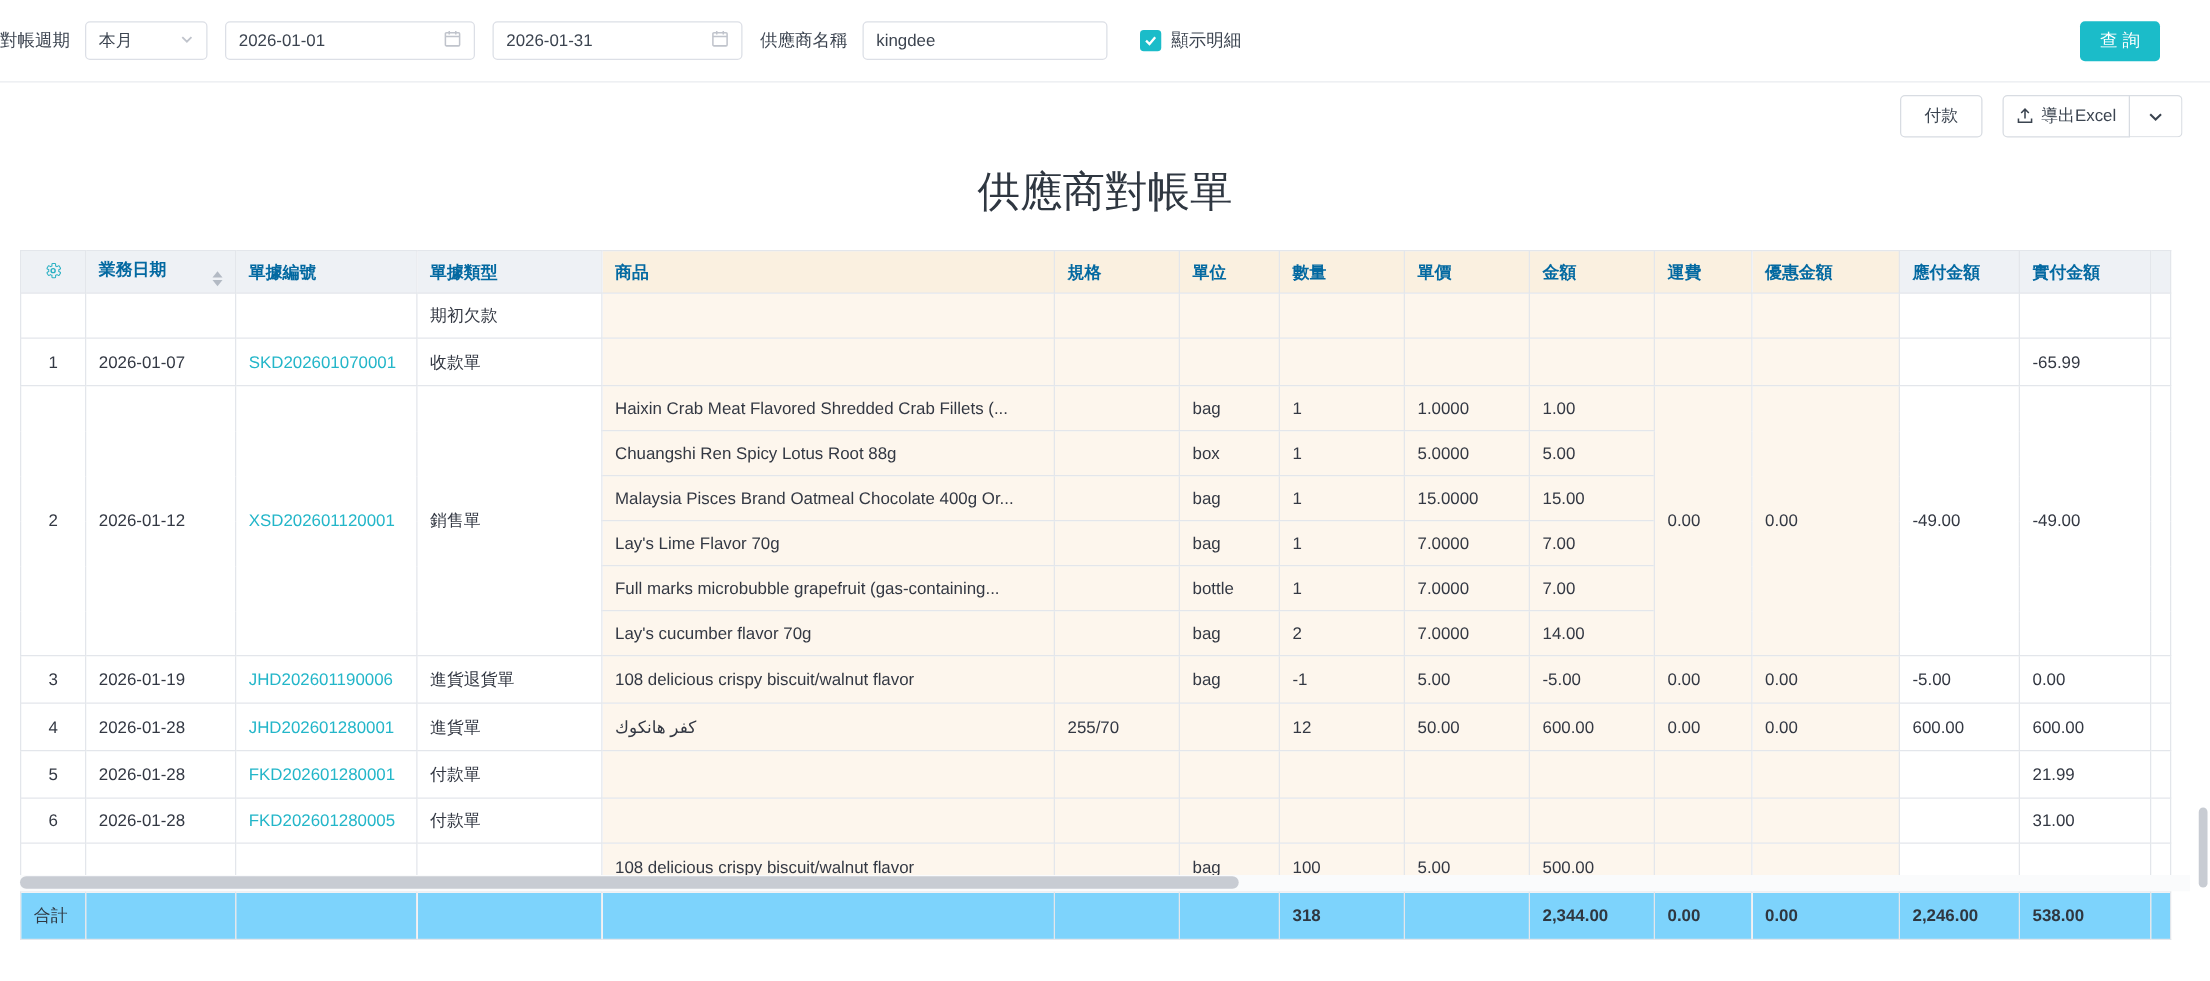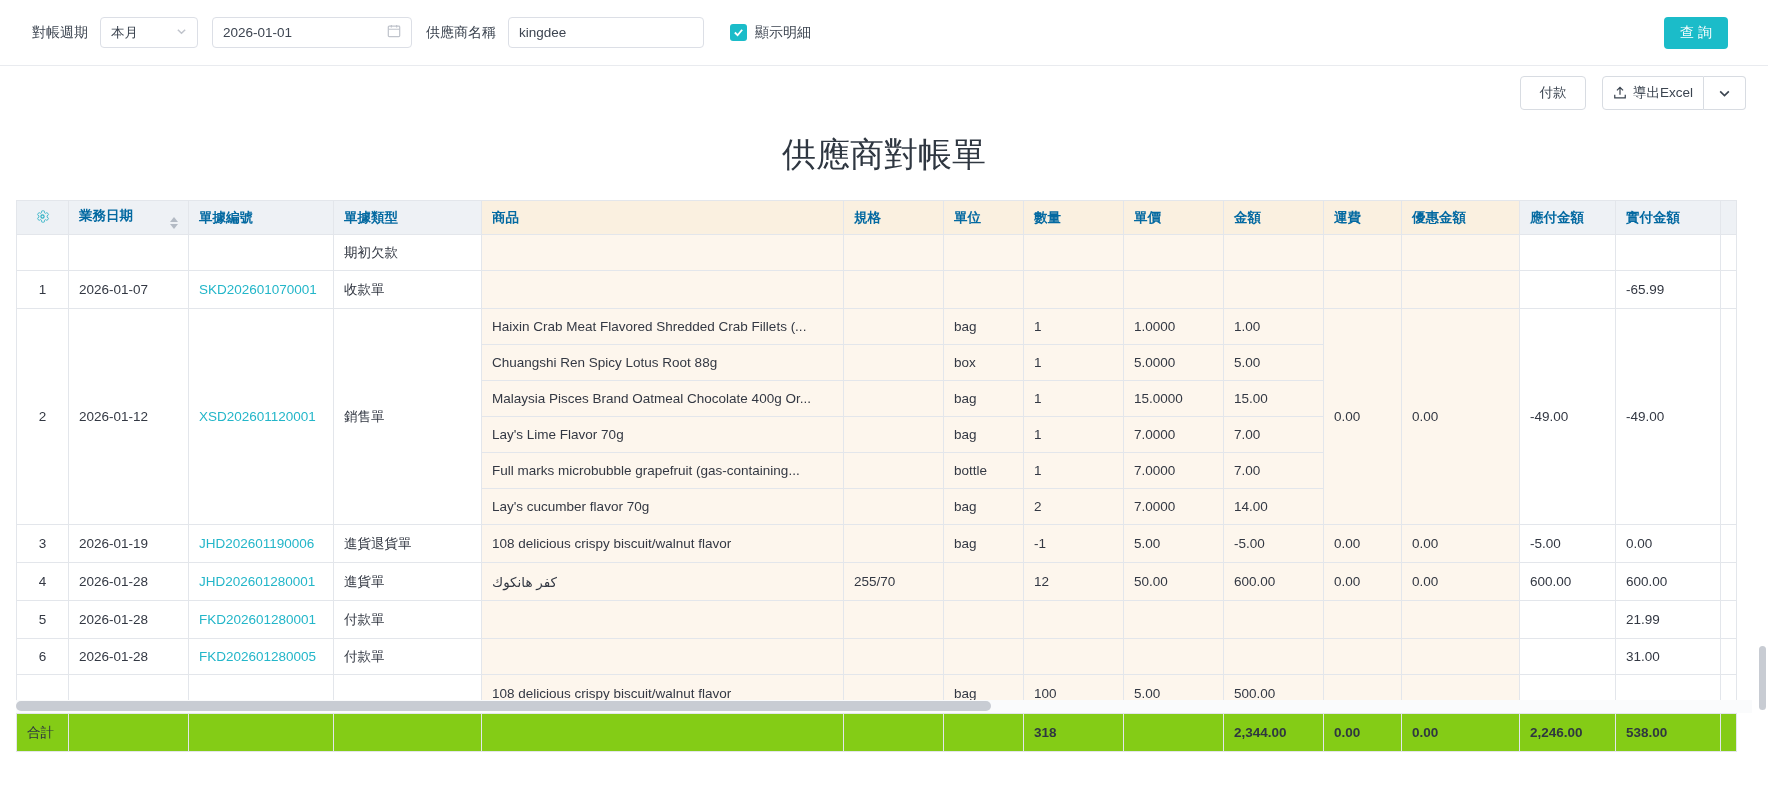--- a/index.html
+++ b/index.html
@@ -2,21 +2,21 @@
 <html><head>
 <meta charset="utf-8">
 <style>
   *{box-sizing:border-box;margin:0;padding:0}
   html,body{width:1768px;height:785px;overflow:hidden;background:#fff;
     font-family:"Liberation Sans","DejaVu Sans",sans-serif;color:#333843}
   .page{position:relative;width:1768px;height:785px}
 
   
   .filter-bar{position:relative;height:66px;display:flex;align-items:center;
-    padding-left:32px;border-bottom:1px solid #e9ebef}
+    border-bottom:1px solid #e9ebef}
   .flabel{font-size:14px;color:#3c4450;margin-right:12px;white-space:nowrap}
   .ctrl{height:31px;border:1px solid #dcdfe6;border-radius:4px;background:#fff;
     display:flex;align-items:center;padding:0 10px;font-size:13.5px;color:#3c4450}
   .select{width:98px;justify-content:space-between;margin-right:14px}
   .datebox{width:200px;justify-content:space-between;margin-right:14px}
   .textinput{width:196px;font-size:13.5px;color:#3c4450;outline:none}
   .chk-wrap{display:flex;align-items:center;margin-left:26px}
   .checkbox{width:17px;height:17px;border-radius:3px;background:#1bbcc9;
     display:flex;align-items:center;justify-content:center;margin-right:8px}
   .btn-primary{position:absolute;right:40px;top:17px;width:64px;height:32px;
@@ -61,40 +61,49 @@
   .caret-dn{width:0;height:0;border-left:4px solid transparent;
     border-right:4px solid transparent;border-top:5px solid #b3bac4}
 
   
   .h-scroll{margin:0 16px;height:13px;background:#fafbfc;position:relative}
   .h-thumb{position:absolute;left:0;top:1px;height:10px;width:975px;
     background:#c8ccd3;border-radius:5px}
   .v-thumb{position:absolute;right:2px;top:646px;width:7px;height:64px;
     background:#c8ccd3;border-radius:4px}
   .totals{margin:0 16px}
-  .totals td{height:38px;background:#84cc16;color:#2f3740}
+  .totals td{height:38px;background:#7dd3fc;color:#2f3740}
   .totals td.tot{font-weight:700}
 </style>
 </head>
 <body>
 
 <div class="page">
 
   <div class="filter-bar">
     <span class="flabel">對帳週期</span>
     <div class="ctrl select">
       <span>本月</span>
       <span>
         <svg width="11" height="11" viewBox="0 0 12 12" fill="none" stroke="#c0c4cc" stroke-width="1.6">
             <path d="M2 4l4 4 4-4"></path>
           </svg>
       </span>
     </div>
     <div class="ctrl datebox">
       <span>2026-01-01</span>
+      <span>
+        <svg width="14" height="14" viewBox="0 0 16 16" fill="none" stroke="#c0c4cc" stroke-width="1.4">
+            <rect x="1.5" y="2.5" width="13" height="12" rx="1"></rect>
+            <path d="M1.5 6h13M5 1v3M11 1v3"></path>
+          </svg>
+      </span>
+    </div>
+    <div class="ctrl datebox">
+      <span>2026-01-31</span>
       <span>
         <svg width="14" height="14" viewBox="0 0 16 16" fill="none" stroke="#c0c4cc" stroke-width="1.4">
             <rect x="1.5" y="2.5" width="13" height="12" rx="1"></rect>
             <path d="M1.5 6h13M5 1v3M11 1v3"></path>
           </svg>
       </span>
     </div>
     <span class="flabel">供應商名稱</span>
     <div class="ctrl" style="width:196px">
       <input class="textinput" style="border: none; width: 100%;" value="kingdee">

